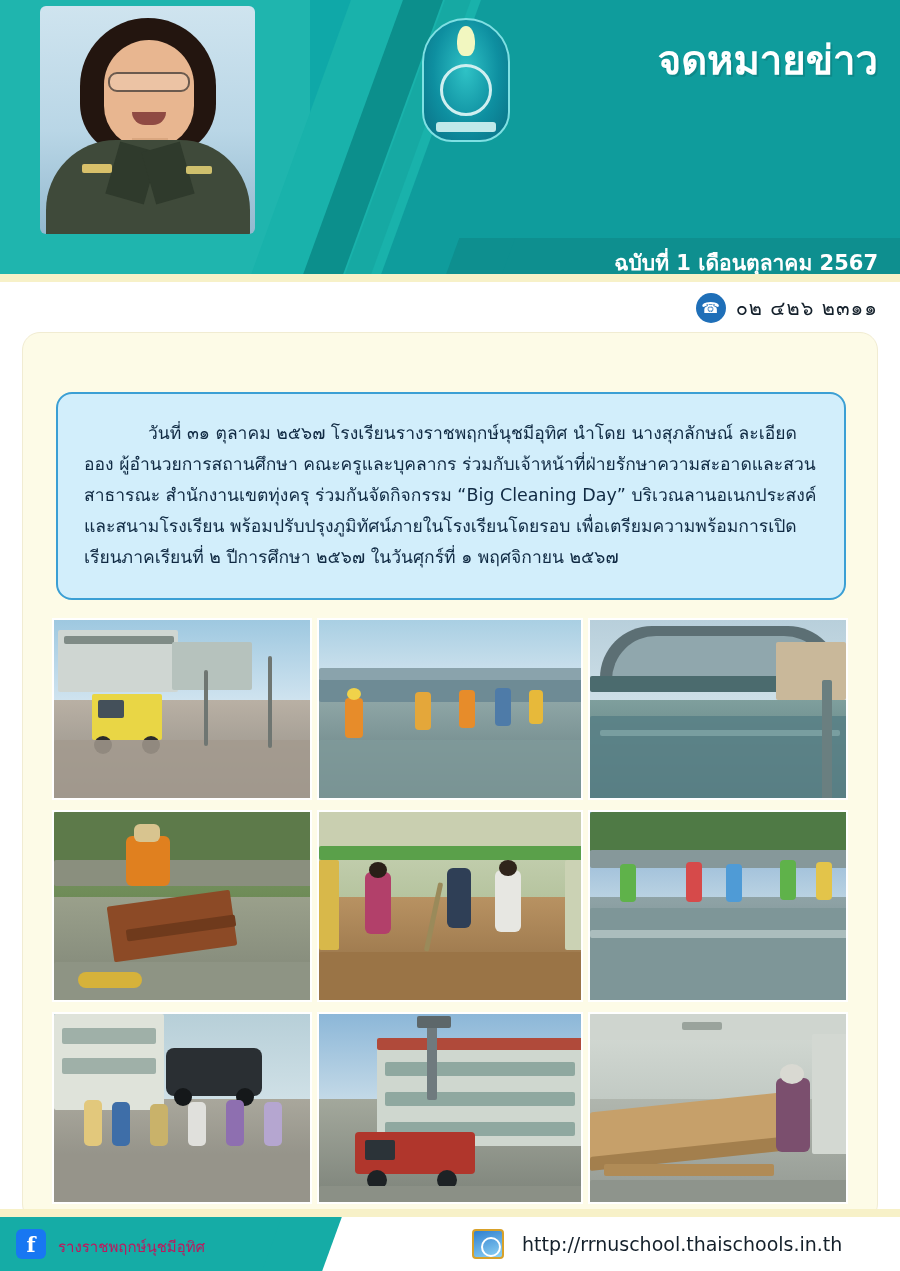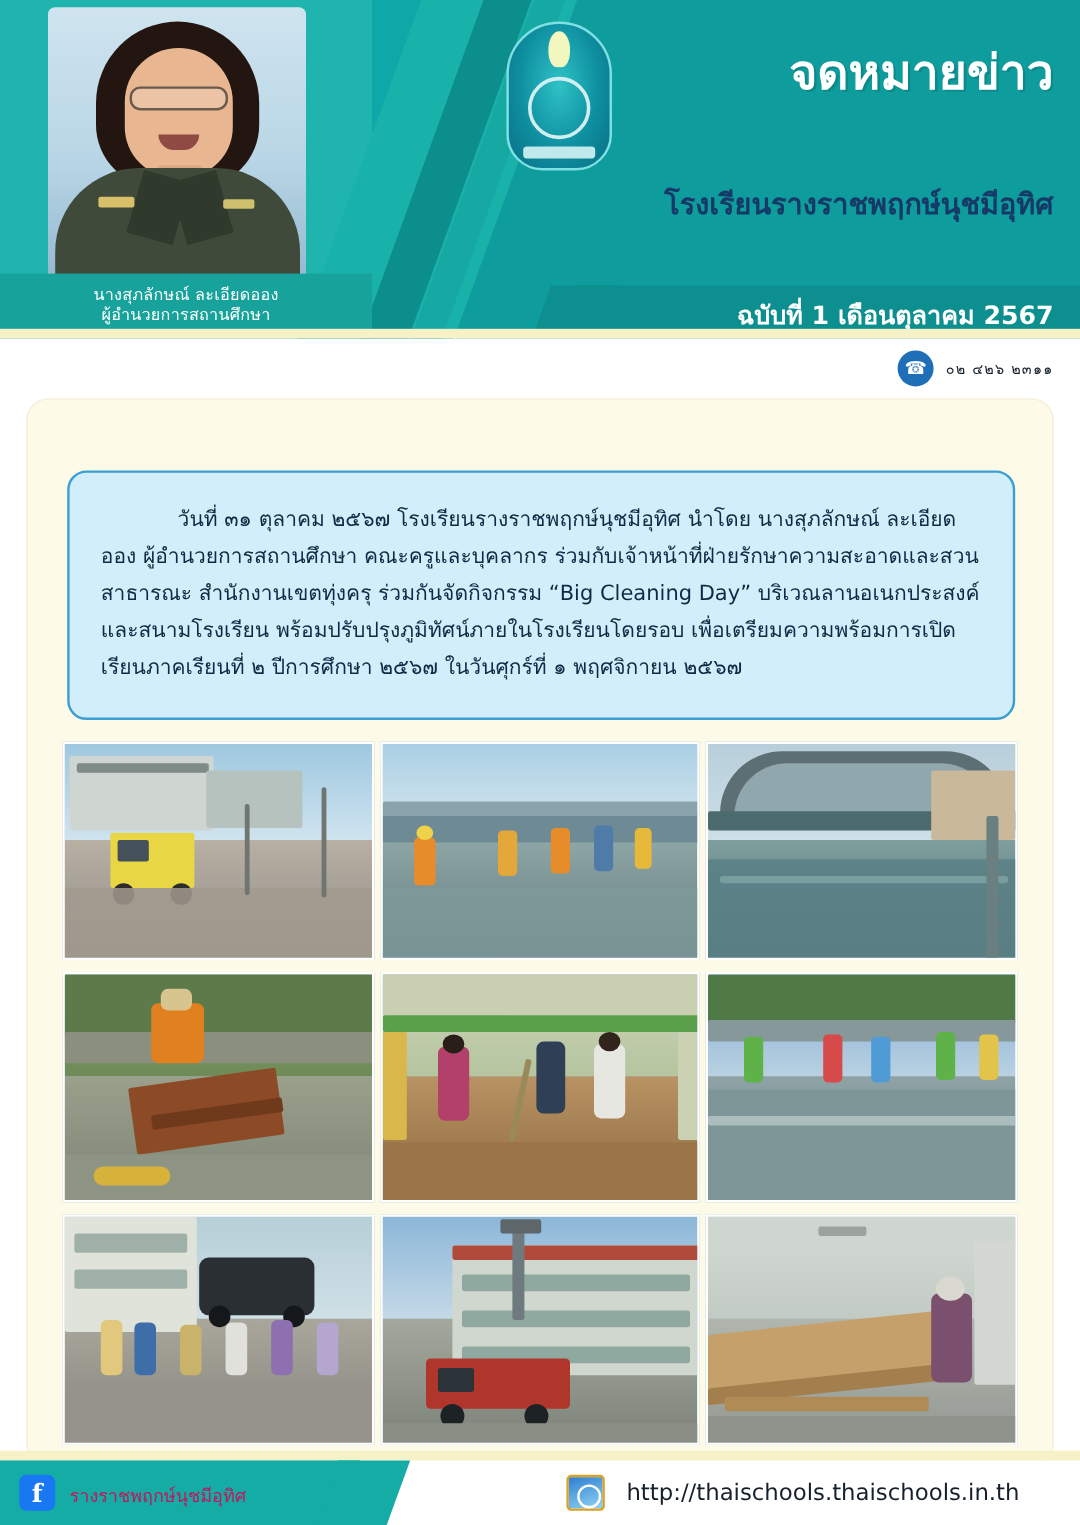--- a/index.html
+++ b/index.html
@@ -235,21 +235,21 @@
     position: absolute; right: 22px; top: 292px;
     display: flex; align-items: center; gap: 10px;
   }
   .phone-ic {
     width: 30px; height: 30px; border-radius: 50%;
     background: #1f6fb8;
     color: #fff; font-size: 15px;
     display: flex; align-items: center; justify-content: center;
   }
   .phone-num {
-    color: #14202b; font-size: 12px;
+    color: #14202b; font-size: 20px;
     font-family: "DejaVu Sans", sans-serif;
     letter-spacing: 1px;
   }
 
   
   .body-panel {
     position: absolute;
     left: 22px; top: 332px;
     width: 856px; height: 890px;
     background: #fdfbe7;
@@ -370,35 +370,30 @@
         <div class="p-collar-r"></div>
         <div class="p-badge"></div>
         <div class="p-rank"></div>
       </div>
     </div>
 
     <div class="chev chev1"></div>
     <div class="chev chev2"></div>
     <div class="chev chev3"></div>
 
-    <div class="name-plate">
-      <div class="ln">นางสุภลักษณ์  ละเอียดออง</div>
-      <div class="ln">ผู้อำนวยการสถานศึกษา</div>
-    </div>
 
     <div class="emblem-box">
       <div class="emblem">
         <div class="flame"></div>
         <div class="ring"></div>
         <div class="base"></div>
       </div>
     </div>
 
     <div class="hdr-title1">จดหมายข่าว</div>
-    <div class="hdr-school">โรงเรียนรางราชพฤกษ์นุชมีอุทิศ</div>
 
     <div class="issue-bar">
       <div class="skew-l"></div>
     </div>
     <div class="issue-text">ฉบับที่ 1 เดือนตุลาคม 2567</div>
 
     <div class="hdr-yellow"></div>
   </div>
 
   <div class="phone-row">
@@ -557,16 +552,16 @@
     </div>
   </div>
 
   <div class="footer">
     <div class="foot-yellow"></div>
     <div class="foot-teal"></div>
     <div class="foot-teal-skew"></div>
     <div class="fb-ic">f</div>
     <div class="fb-text">รางราชพฤกษ์นุชมีอุทิศ</div>
     <div class="web-ic"></div>
-    <div class="web-text">http://thaischools.thaischools.in.th</div>
+    <div class="web-text">http://rrnuschool.thaischools.in.th</div>
   </div>
 
 </div>
 
 </body></html>

